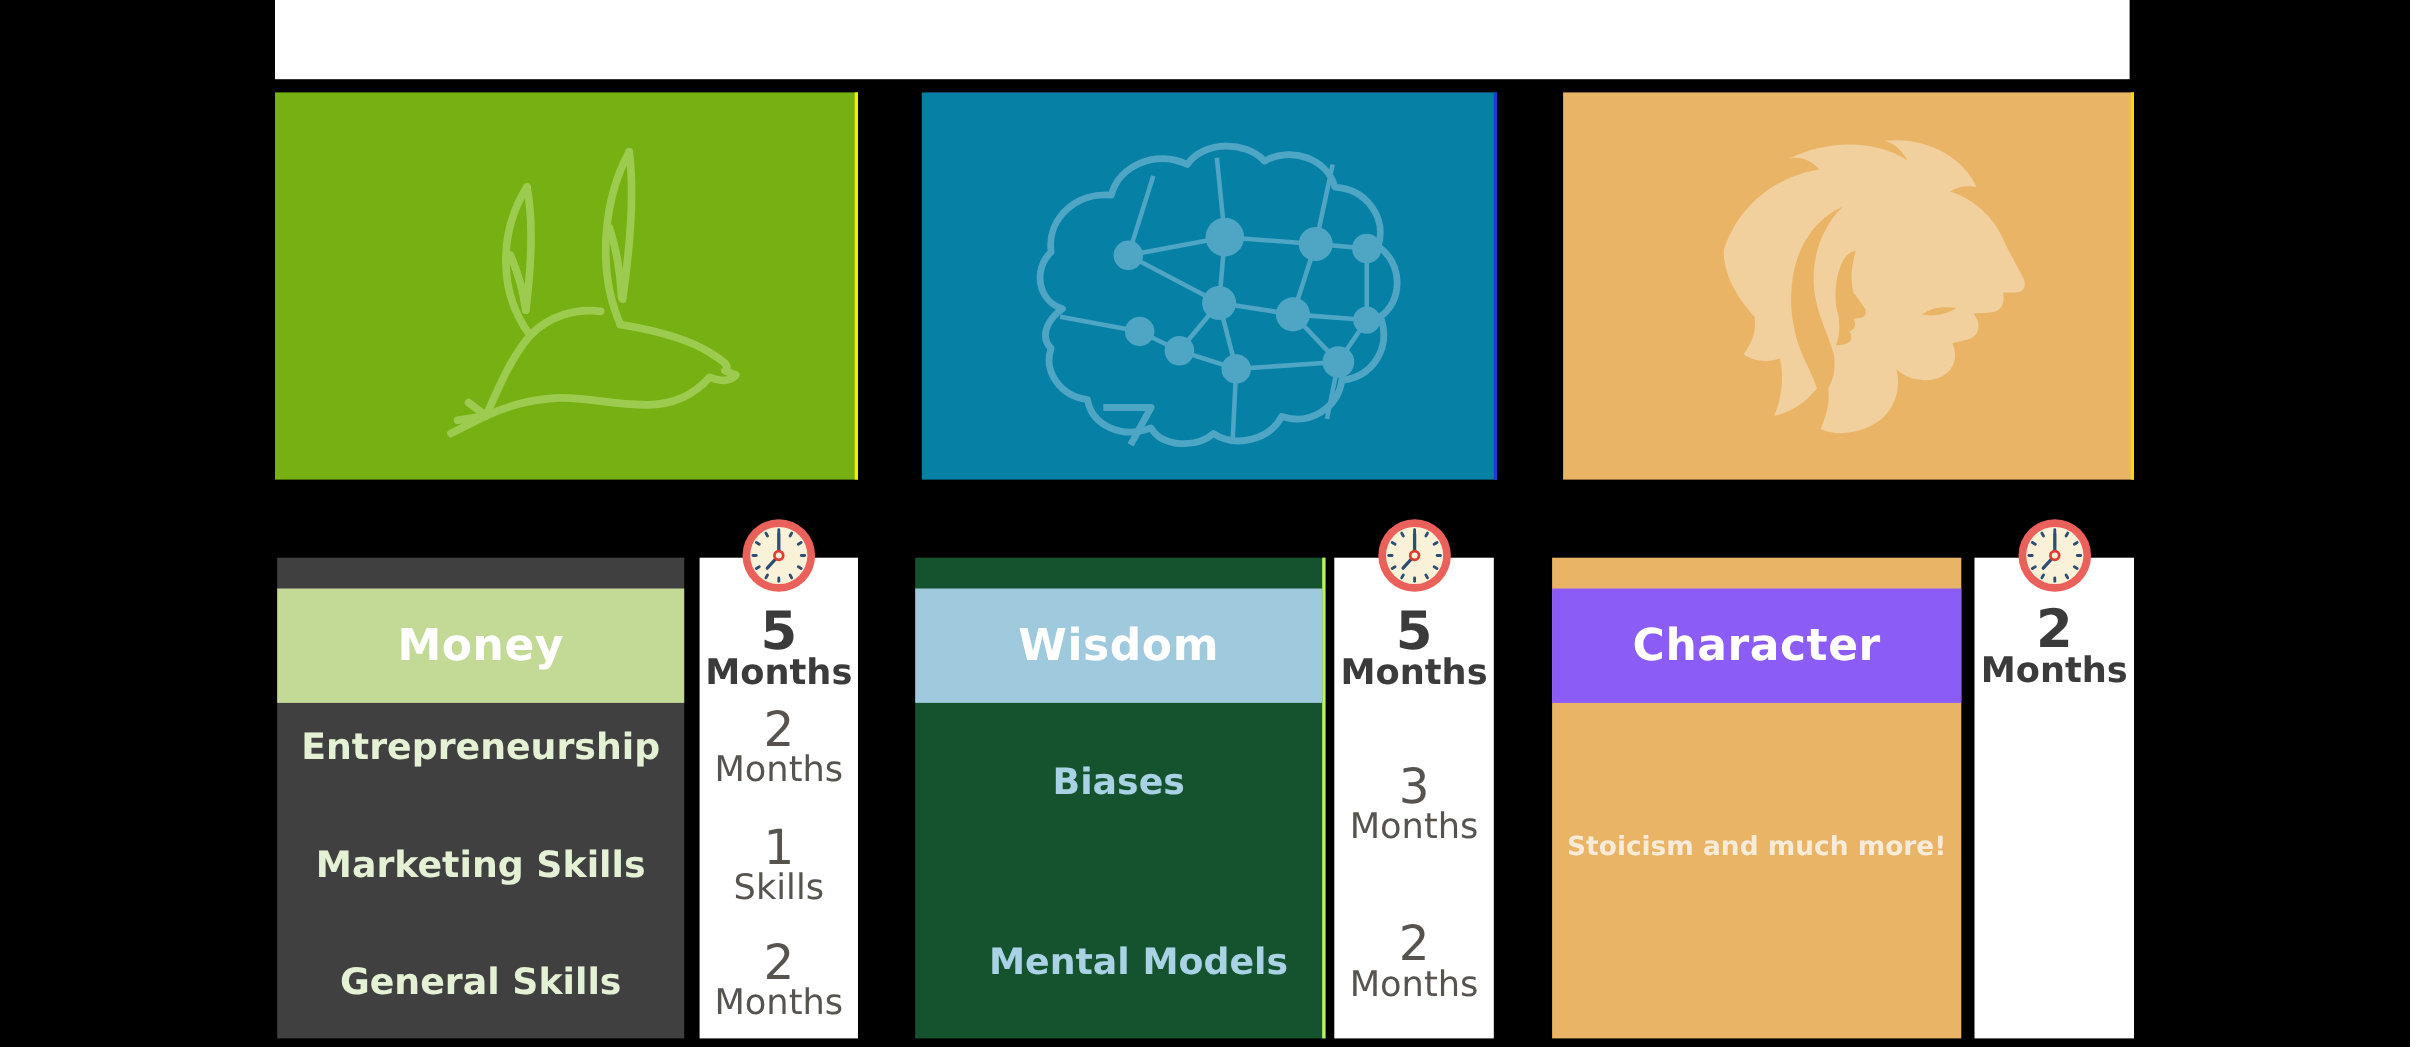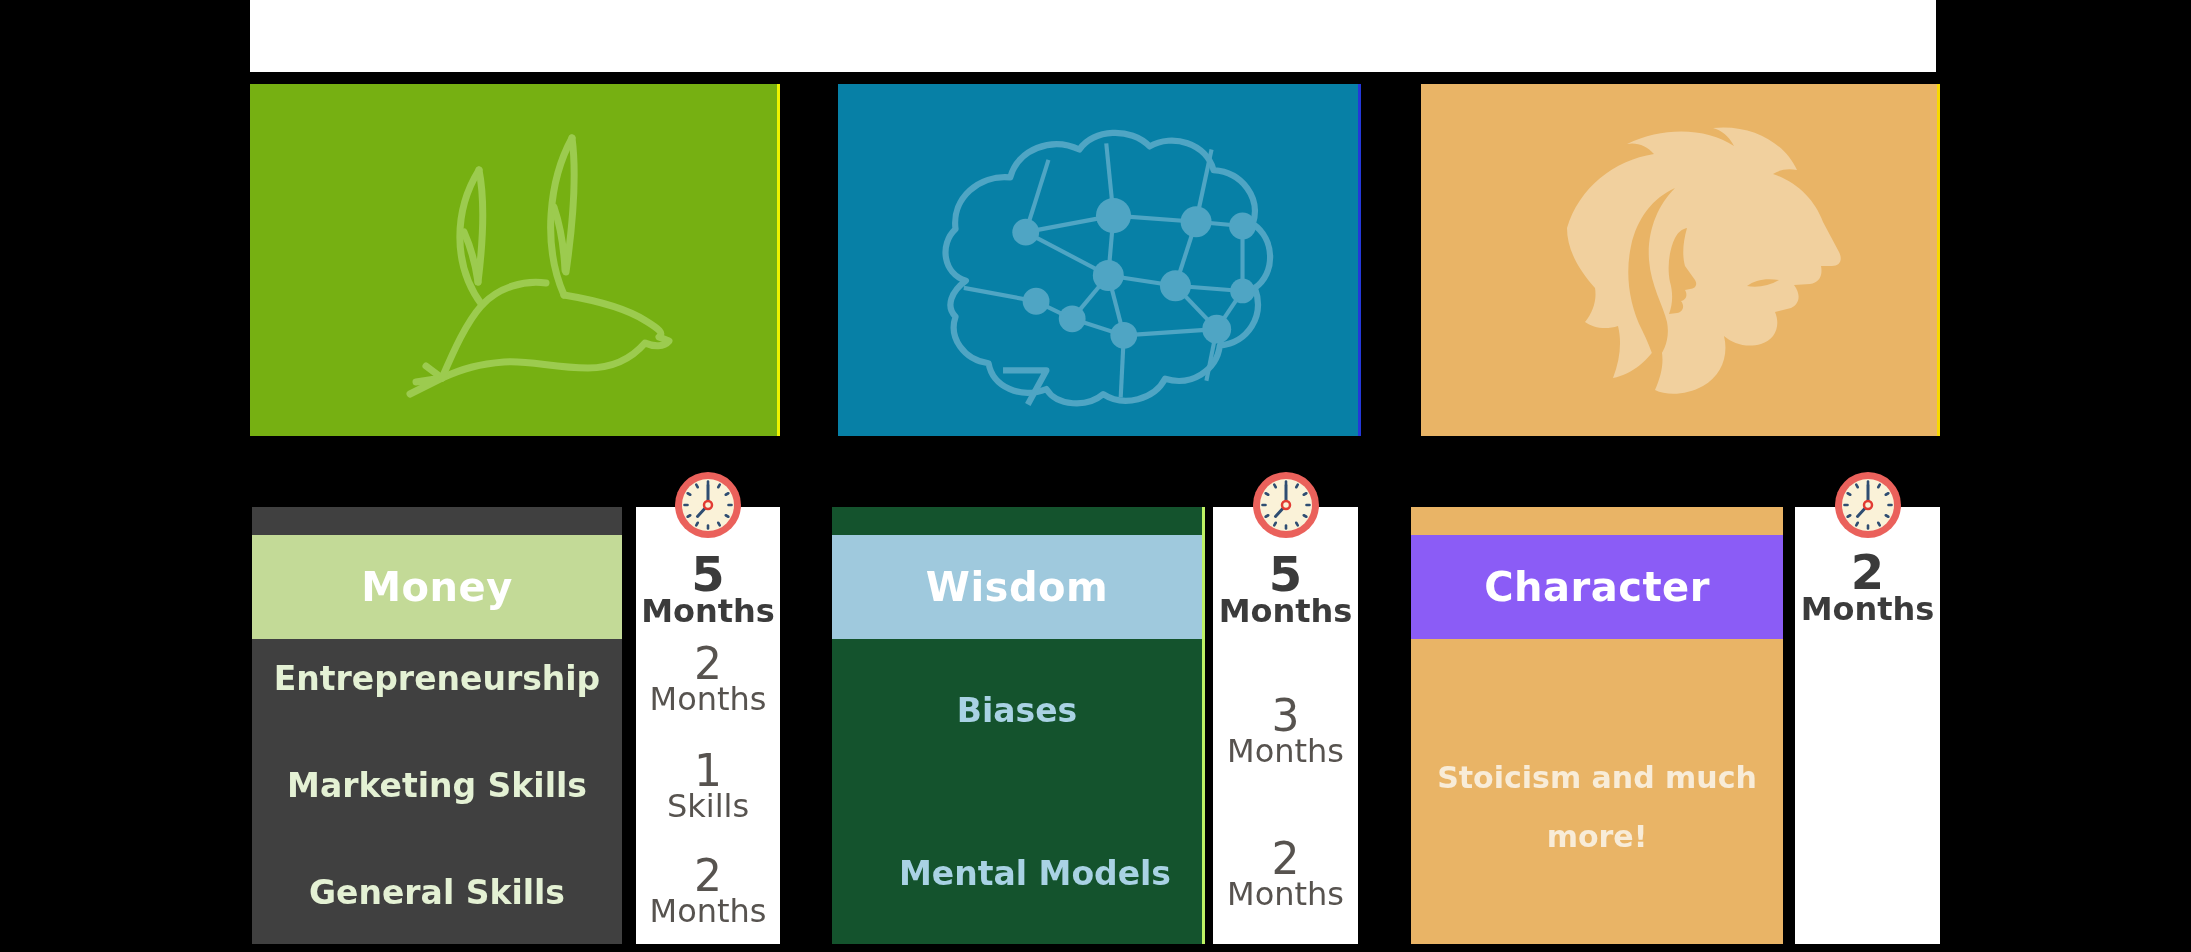--- a/index.html
+++ b/index.html
@@ -46,21 +46,21 @@
 
   .item {
     position:absolute; left:0; right:0;
     text-align:center; font-weight:bold; font-size:33px; line-height:48px;
   }
   #panel-money .item     { color:#E4F1D4; }
   #panel-wisdom .item    { color:#A9D2E4; }
   #panel-character .item { color:#F8ECD8; }
   .m1 { top:148px; }  .m2 { top:255px; }  .m3 { top:362px; }
   .w1 { top:180px; }  .w2 { top:343px;padding-left:36px; }
-  .c1 { top:241px; padding:0 12px; font-size:30px; line-height:59px; }
+  .c1 { top:241px; padding:0 12px; font-size:24px; line-height:42px; }
 
   
   .timeline-col { position:absolute; top:507px; height:437px; background:#ffffff; }
   #col-money     { left:636px;  width:144px; }
   #col-wisdom    { left:1213px; width:145px; }
   #col-character { left:1795px; width:145px; }
 
   .clock {
     position:absolute; top:-37px; left:50%;
     transform:translateX(-50%);

